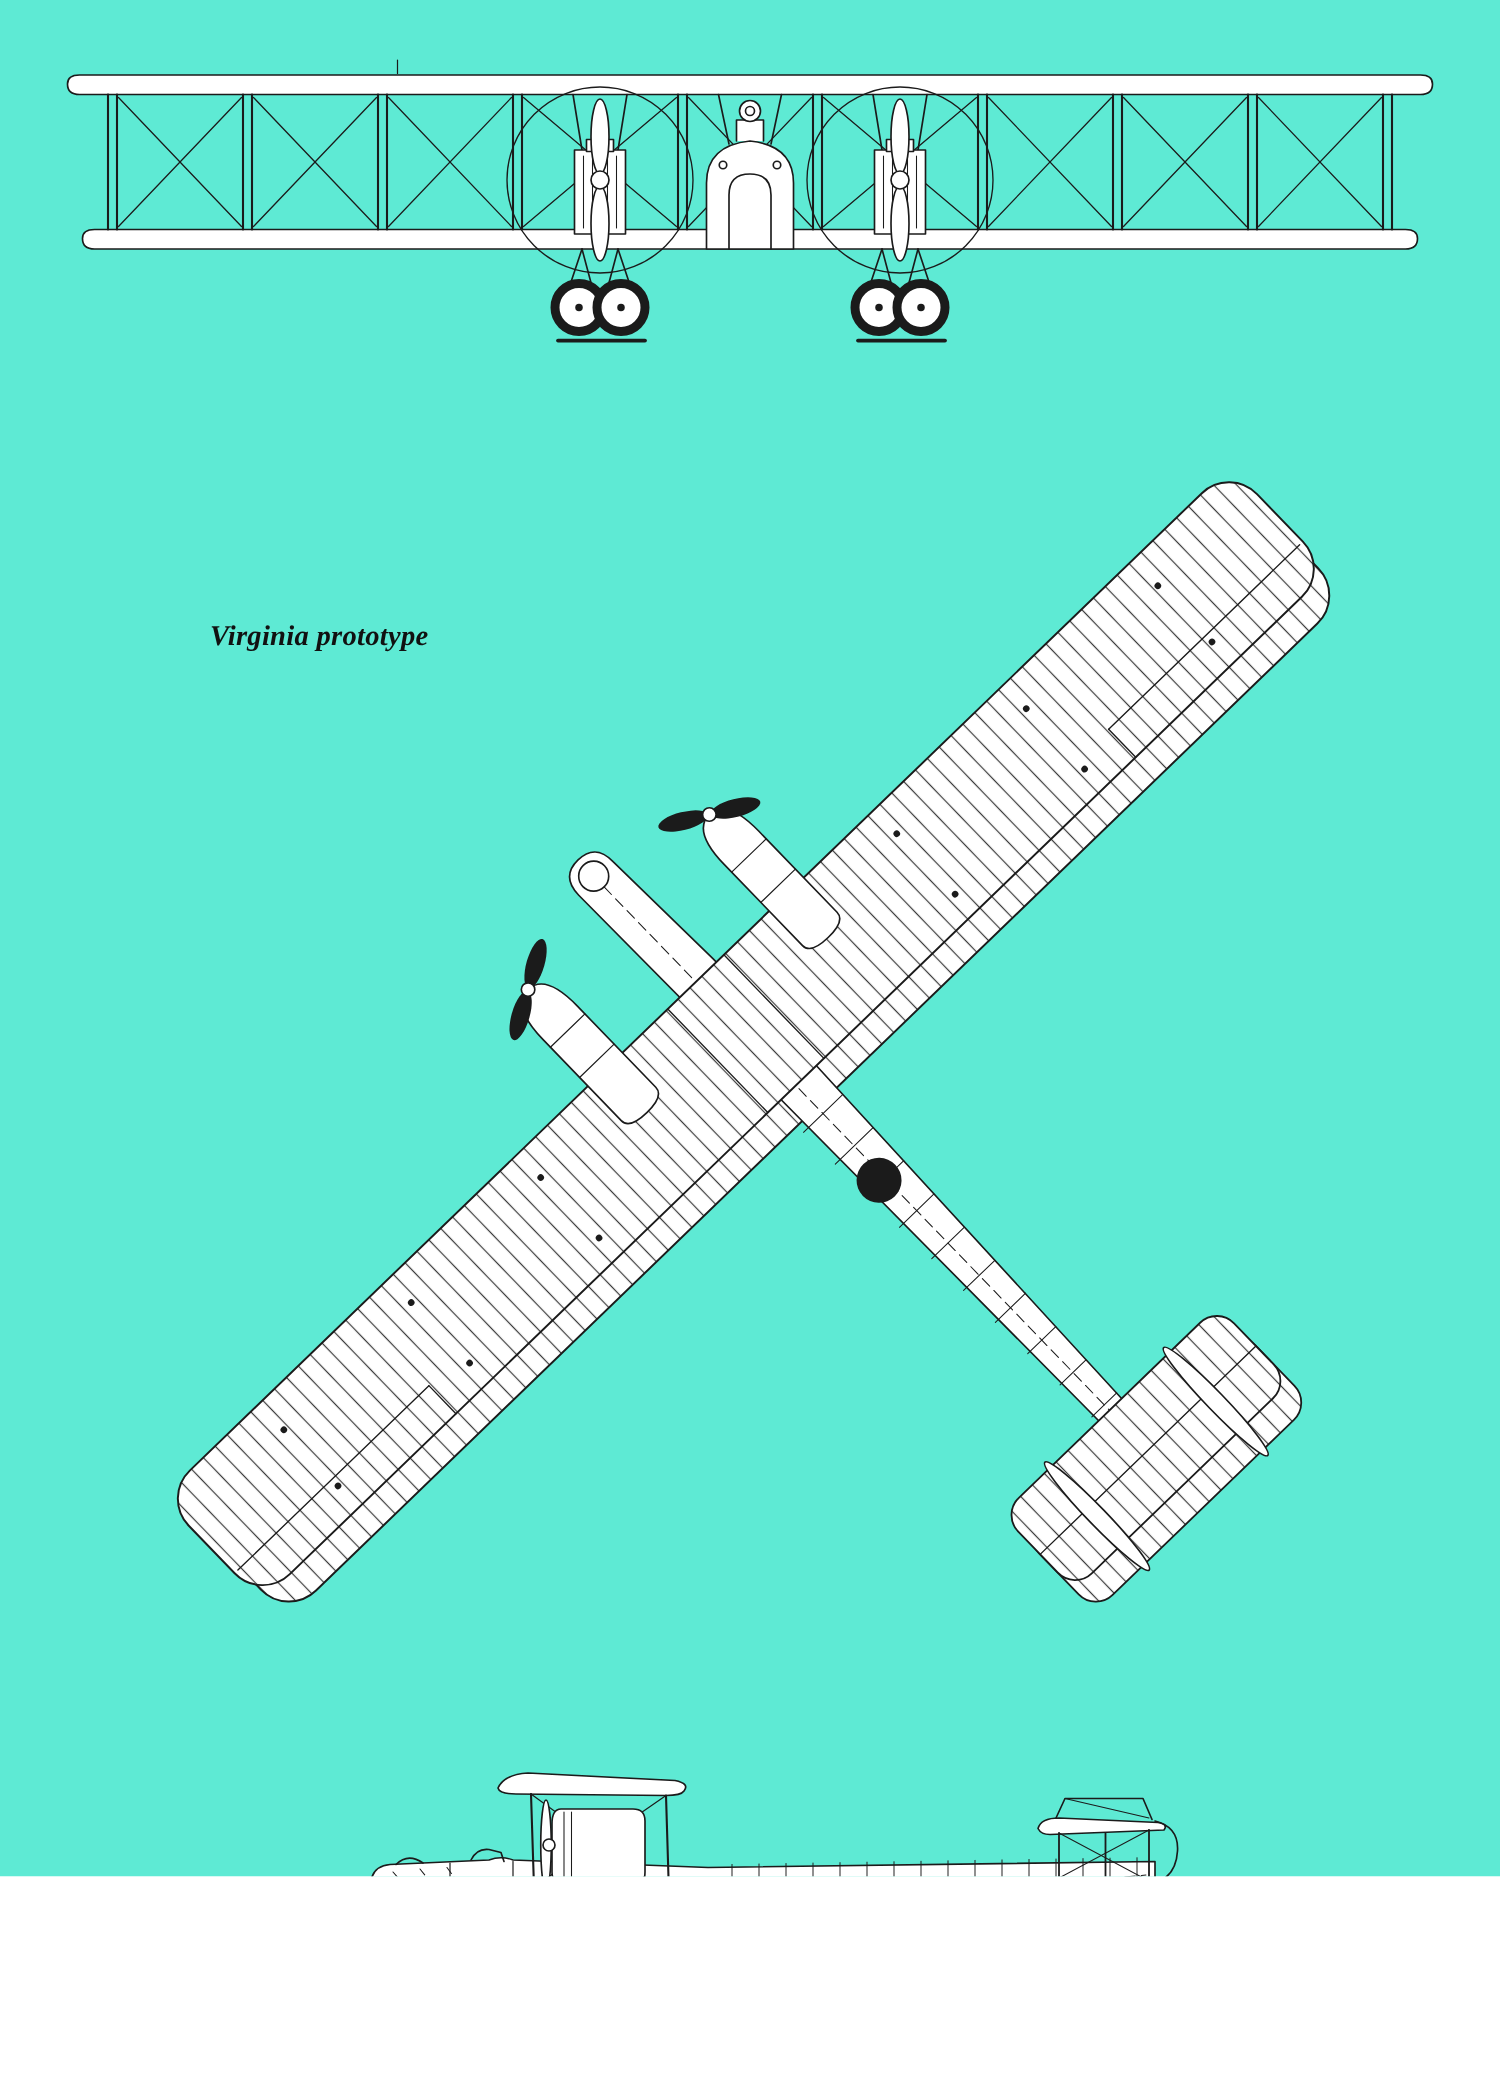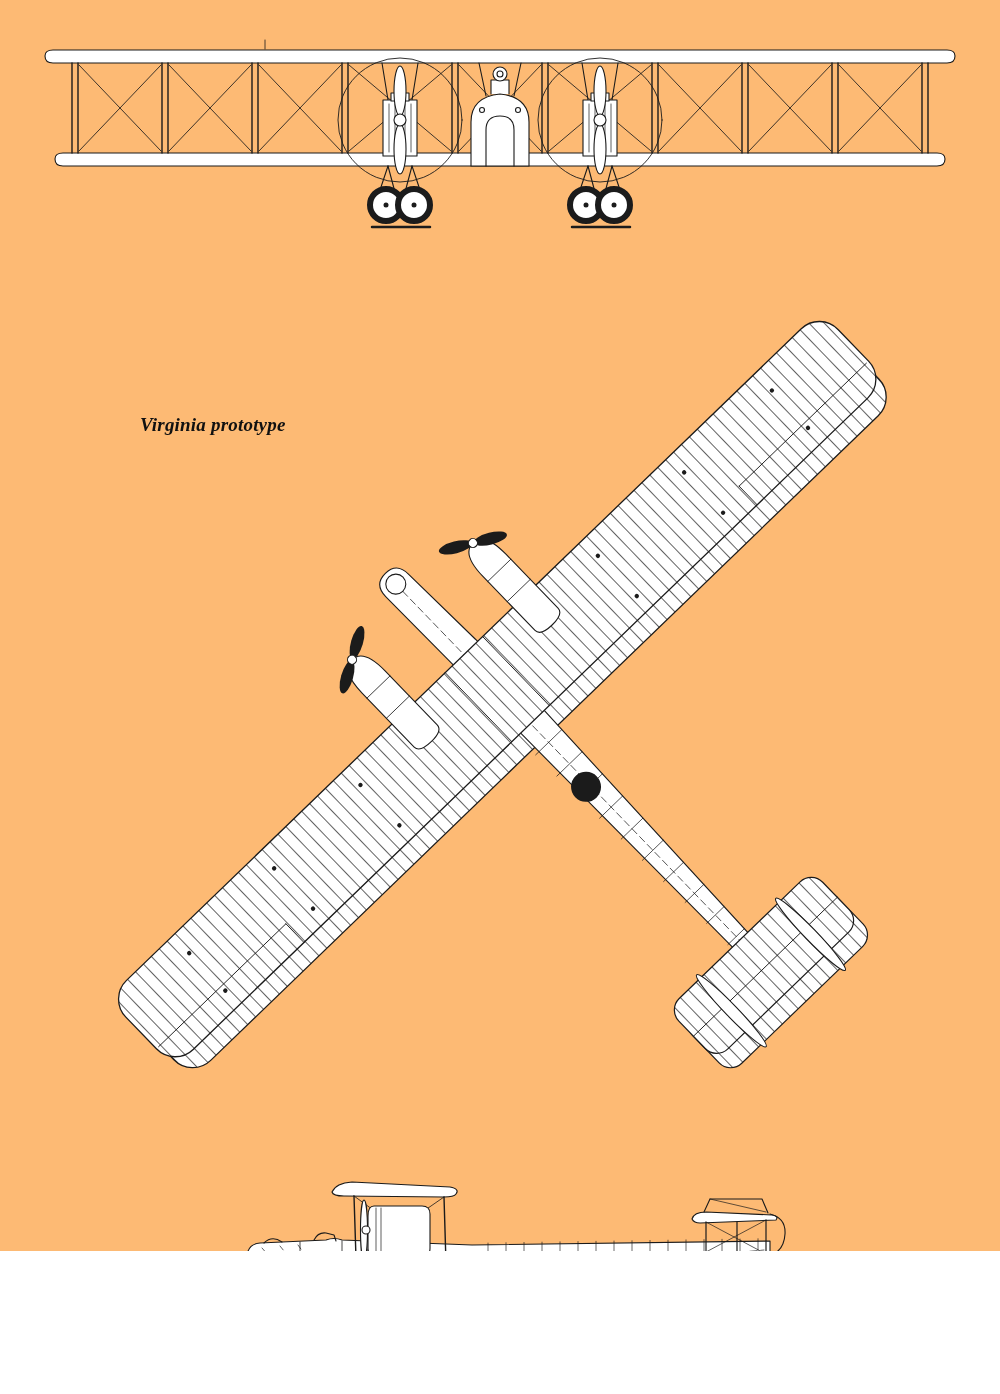--- a/index.html
+++ b/index.html
@@ -1,20 +1,20 @@
 <!DOCTYPE html>
 <html><head>
 <meta charset="utf-8">
 <style>
   html, body { margin: 0; padding: 0; background: #ffffff; }
   .page {
     position: relative;
     width: 1000px;
     height: 1251px;
-    background: #fdba74;
+    background: #5eead4;
     overflow: hidden;
     font-family: "Liberation Serif", serif;
   }
   .figure-label {
     position: absolute;
     left: 140px;
     top: 414px;
     font-family: "Liberation Serif", serif;
     font-style: italic;
     font-weight: bold;

